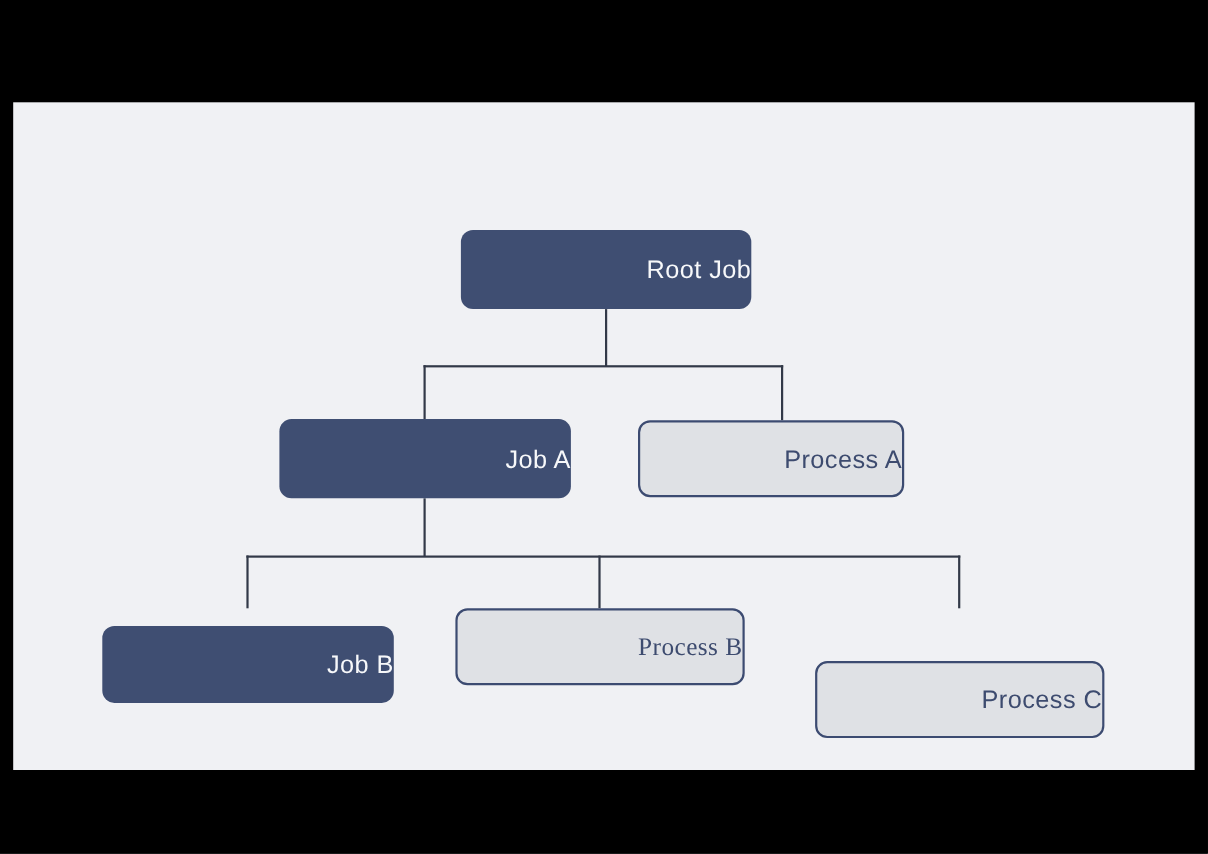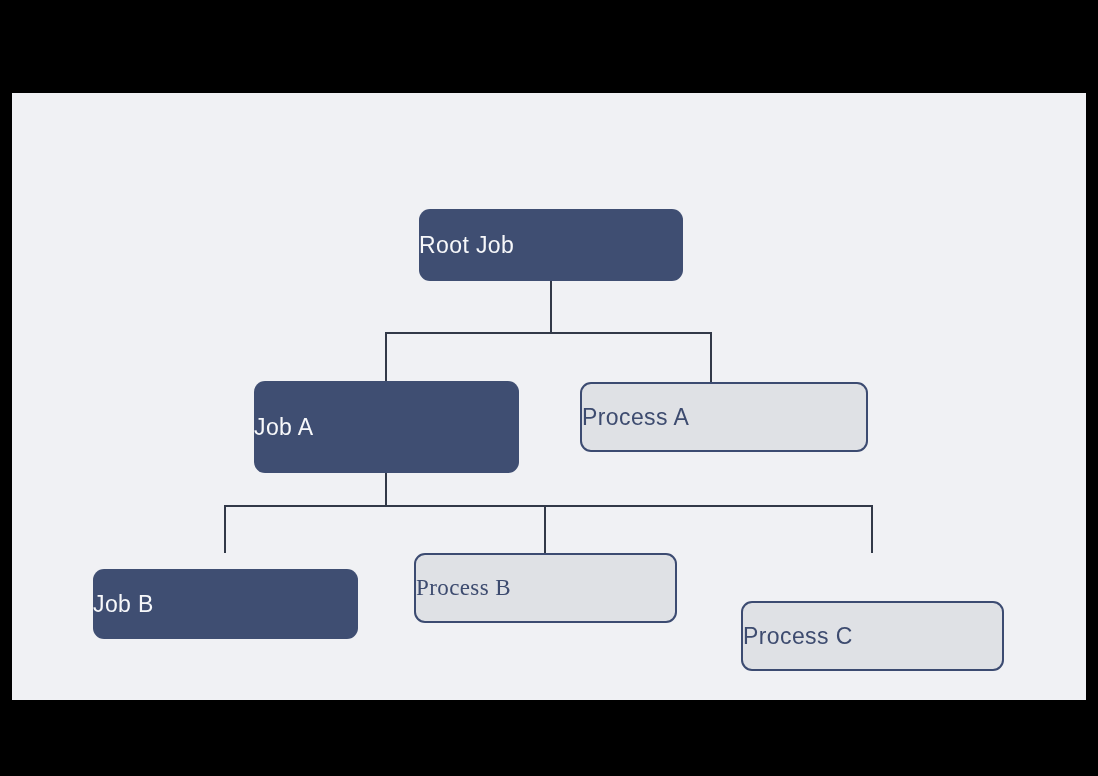--- a/index.html
+++ b/index.html
@@ -20,21 +20,21 @@
     left: 12px;
     top: 93px;
     width: 1074px;
     height: 607px;
     background: #f0f1f4;
   }
   .node {
     position: absolute;
     display: flex;
     align-items: center;
-    justify-content: flex-start;
+    justify-content: flex-end;
     border-radius: 11px;
     font-size: 23px;
     font-weight: 500;
     letter-spacing: 0.4px;
     box-sizing: border-box;
     white-space: nowrap;
   }
   .node.job {
     background: #3f4e72;
     color: #f7f8fa;
@@ -46,22 +46,22 @@
   }
   .edge {
     position: absolute;
     background: #323948;
   }
   .edge.h { height: 2px; }
   .edge.v { width: 2px; }
 
   
   #n-root      { left: 407px; top: 116px; width: 264px; height: 72px; }
-  #n-job-a     { left: 242px; top: 288px; width: 265px; height: 92px; }
-  #n-process-a { left: 568px; top: 289px; width: 288px; height: 70px; }
+  #n-job-a     { left: 242px; top: 288px; width: 265px; height: 72px; }
+  #n-process-a { left: 568px; top: 289px; width: 242px; height: 70px; }
   #n-job-b     { left:  81px; top: 476px; width: 265px; height: 70px; }
   #n-process-b { left: 402px; top: 460px; width: 263px; height: 70px; font-family: Liberation Serif, serif; }
   #n-process-c { left: 729px; top: 460px; width: 263px; height: 70px; margin-top: 48px; }
 
   
   #e-root-drop   { left: 538px; top: 188px; height: 52px; }
   #e-l1-bus      { left: 373px; top: 239px; width: 327px; }
   #e-l1-stub-a   { left: 373px; top: 239px; height: 49px; }
   #e-l1-stub-b   { left: 698px; top: 239px; height: 50px; }
   #e-joba-drop   { left: 373px; top: 360px; height: 53px; }

